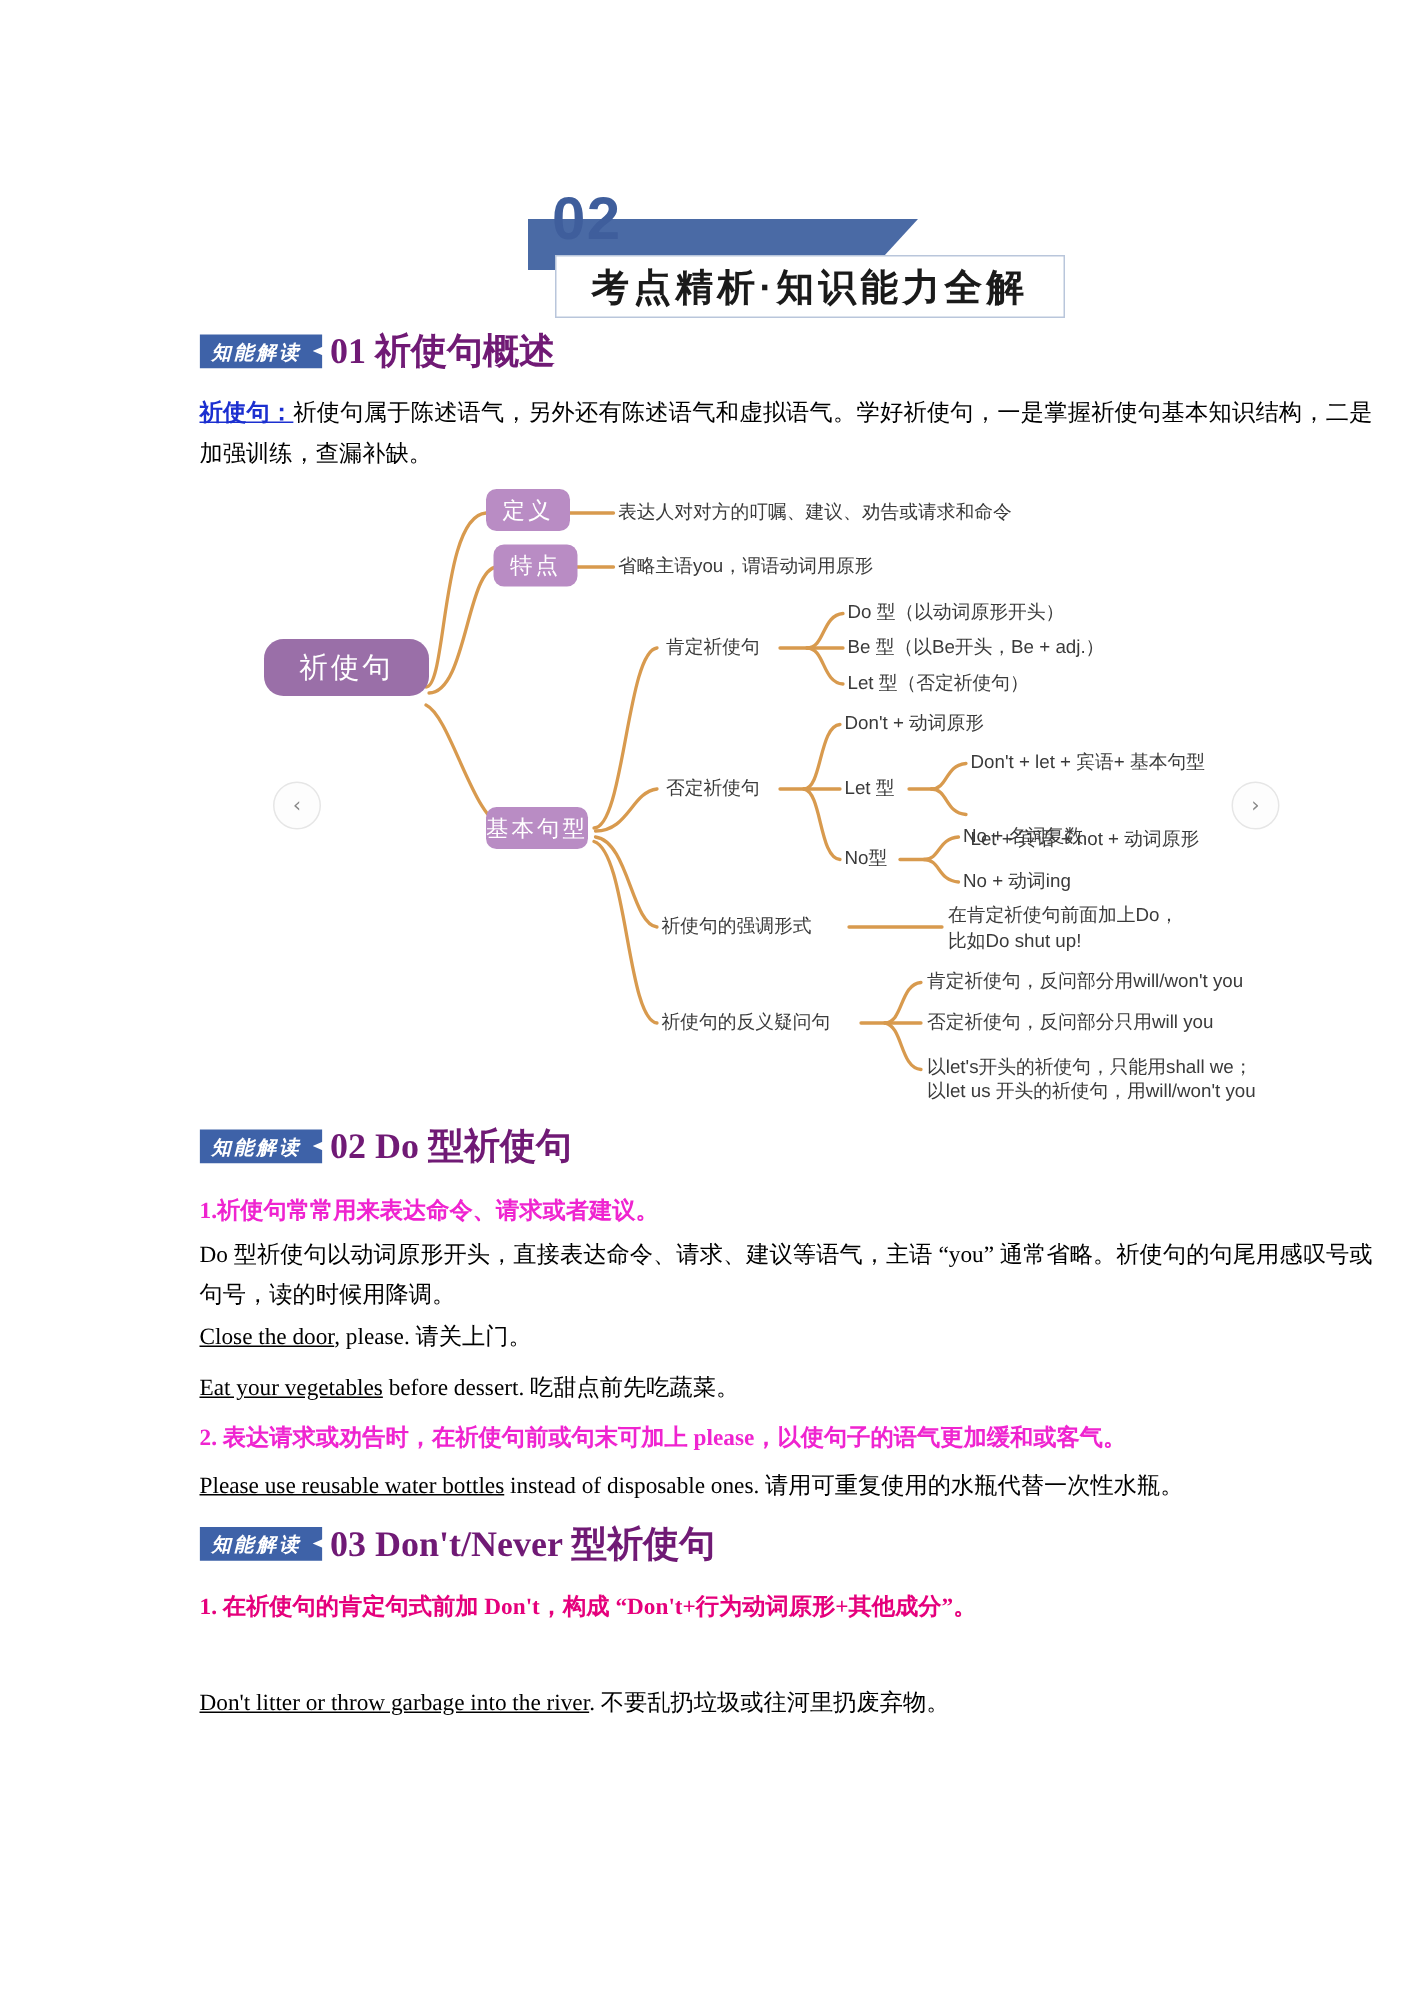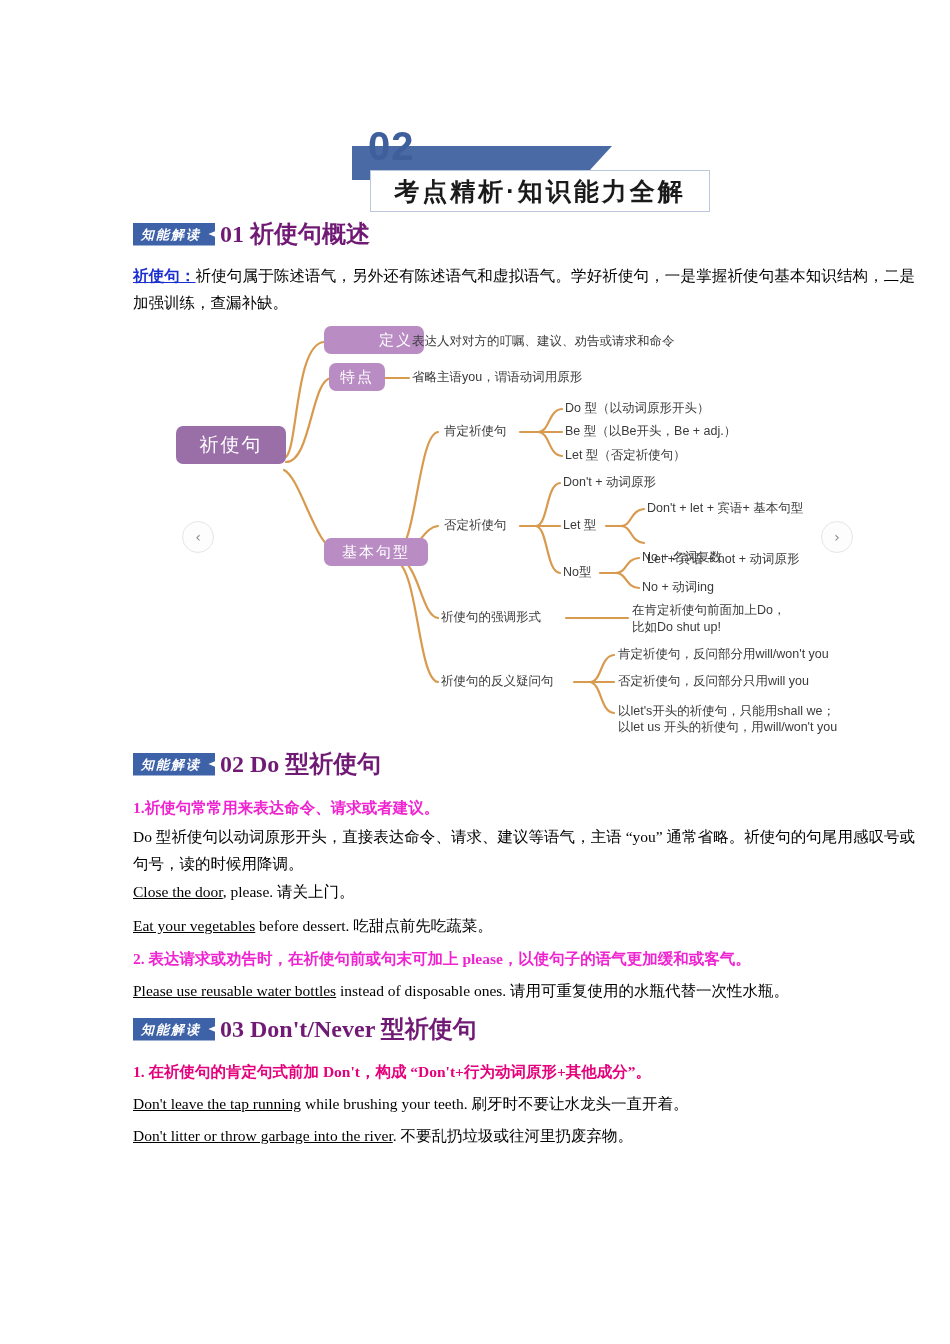--- a/index.html
+++ b/index.html
@@ -144,24 +144,24 @@
 
         <path d="M400,300 L462,300"></path>
 
         <path d="M408,364 L424,364"></path>
         <path d="M424,364 C436,364 434,338 448,337"></path>
         <path d="M424,364 L448,364"></path>
         <path d="M424,364 C436,366 434,394 448,395"></path>
       </g>
     </svg>
 
-    <div class="node node-main" style="left:10px;top:108px;width:110px;height:38px;">祈使句</div>
-    <div class="node node-sub" style="left:158px;top:8px;width:56px;height:28px;padding-left:44px;">定义</div>
+    <div class="node node-main" style="left:10px;top:108px;width:110px;height:38px;border-radius:13px;">祈使句</div>
+    <div class="node node-sub" style="left:158px;top:8px;width:56px;height:28px;">定义</div>
     <div class="node node-sub" style="left:163px;top:45px;width:56px;height:28px;">特点</div>
-    <div class="node node-sub" style="left:158px;top:220px;width:104px;height:28px;">基本句型</div>
+    <div class="node node-sub" style="left:158px;top:220px;width:68px;height:28px;">基本句型</div>
 
     <div class="mlabel" style="left:246px;top:16px;">表达人对对方的叮嘱、建议、劝告或请求和命令</div>
     <div class="mlabel" style="left:246px;top:52px;">省略主语you，谓语动词用原形</div>
 
     <div class="mlabel" style="left:278px;top:106px;">肯定祈使句</div>
     <div class="mlabel" style="left:399px;top:83px;">Do 型（以动词原形开头）</div>
     <div class="mlabel" style="left:399px;top:106px;">Be 型（以Be开头，Be + adj.）</div>
     <div class="mlabel" style="left:399px;top:130px;">Let 型（否定祈使句）</div>
 
     <div class="mlabel" style="left:278px;top:200px;">否定祈使句</div>
@@ -216,22 +216,19 @@
 
   <div class="sec" style="top:1013px">
     <span class="ribbon">知能解读</span>
     <span class="sec-title">03 Don't/Never 型祈使句</span>
   </div>
 
   <div class="line" style="top:1060px">
     <span class="crimson">1. 在祈使句的肯定句式前加 Don't，构成 “Don't+行为动词原形+其他成分”。</span>
   </div>
 
-  <div class="line" style="top:1092px">
-    <span class="u">Don't leave the tap running</span><span> while brushing your teeth. 刷牙时不要让水龙头一直开着。</span>
-  </div>
 
   <div class="line" style="top:1124px">
     <span class="u">Don't litter or throw garbage into the river</span><span>. 不要乱扔垃圾或往河里扔废弃物。</span>
   </div>
 
 
 </div>
 
 </body></html>

